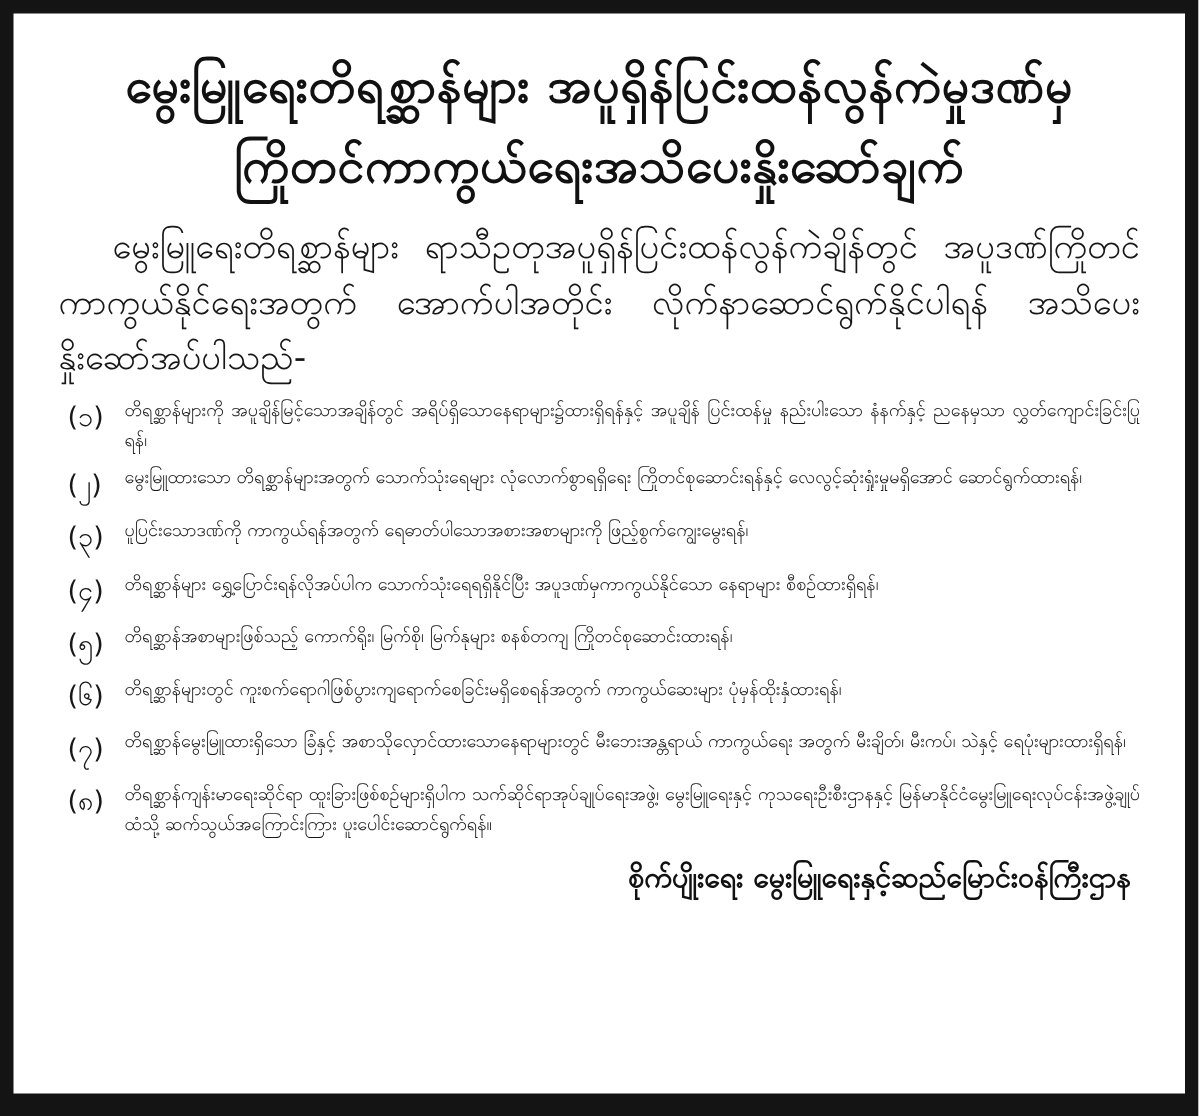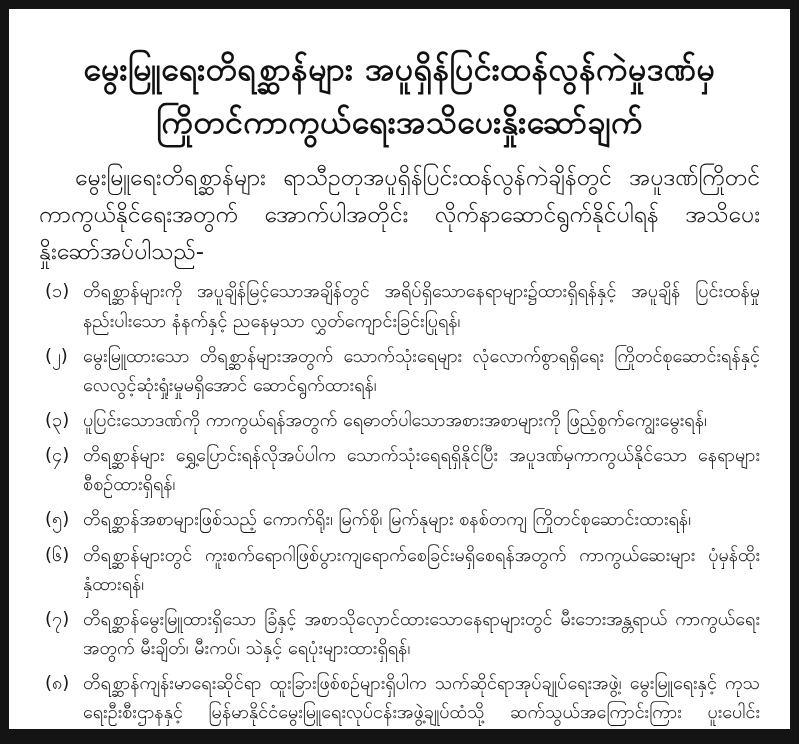--- a/index.html
+++ b/index.html
@@ -25,21 +25,21 @@
     width: 100%;
     height: 100%;
     padding: 14px 30px 0 30px;
   }
   .title {
     text-align: center;
     font-weight: bold;
     font-size: 32px;
     line-height: 1.65;
     letter-spacing: 0.5px;
-    margin: 20px 0 10px 0;
+    margin: 8px 0 10px 0;
     color: #111111;
   }
   .title .t-line { display: block; }
   .intro {
     font-size: 23px;
     line-height: 1.62;
     text-align: justify;
     text-indent: 36px;
     margin: 8px 0 6px 0;
   }
@@ -56,21 +56,21 @@
   .item-num {
     flex: 0 0 44px;
     box-sizing: border-box;
     padding-left: 6px;
     font-size: 18px;
     line-height: 1.62;
     white-space: nowrap;
   }
   .item-text {
     flex: 1 1 auto;
-    font-size: 18px;
+    font-size: 12px;
     line-height: 1.62;
     text-align: justify;
   }
   .signature {
     margin-top: 10px;
     padding-right: 6px;
     text-align: right;
     font-weight: bold;
     font-size: 19px;
     line-height: 1.75;
@@ -120,18 +120,17 @@
         <span class="item-num">(၇)</span>
         <span class="item-text">တိရစ္ဆာန်မွေးမြူထားရှိသော ခြံနှင့် အစာသိုလှောင်ထားသောနေရာများတွင် မီးဘေးအန္တရာယ် ကာကွယ်ရေး အတွက် မီးချိတ်၊ မီးကပ်၊ သဲနှင့် ရေပုံးများထားရှိရန်၊</span>
       </li>
       <li class="notice-item">
         <span class="item-num">(၈)</span>
         <span class="item-text">တိရစ္ဆာန်ကျန်းမာရေးဆိုင်ရာ ထူးခြားဖြစ်စဉ်များရှိပါက သက်ဆိုင်ရာအုပ်ချုပ်ရေးအဖွဲ့၊ မွေးမြူရေးနှင့် ကုသရေးဦးစီးဌာနနှင့် မြန်မာနိုင်ငံမွေးမြူရေးလုပ်ငန်းအဖွဲ့ချုပ်ထံသို့ ဆက်သွယ်အကြောင်းကြား ပူးပေါင်းဆောင်ရွက်ရန်။</span>
       </li>
     </ol>
 
     <div class="signature">
-      <span class="s-line">မွေးမြူရေးနှင့်ကုသရေးဦးစီးဌာန</span>
       <span class="s-line">စိုက်ပျိုးရေး မွေးမြူရေးနှင့်ဆည်မြောင်းဝန်ကြီးဌာန</span>
     </div>
 
   </div>
 </div>
 
 </body></html>

